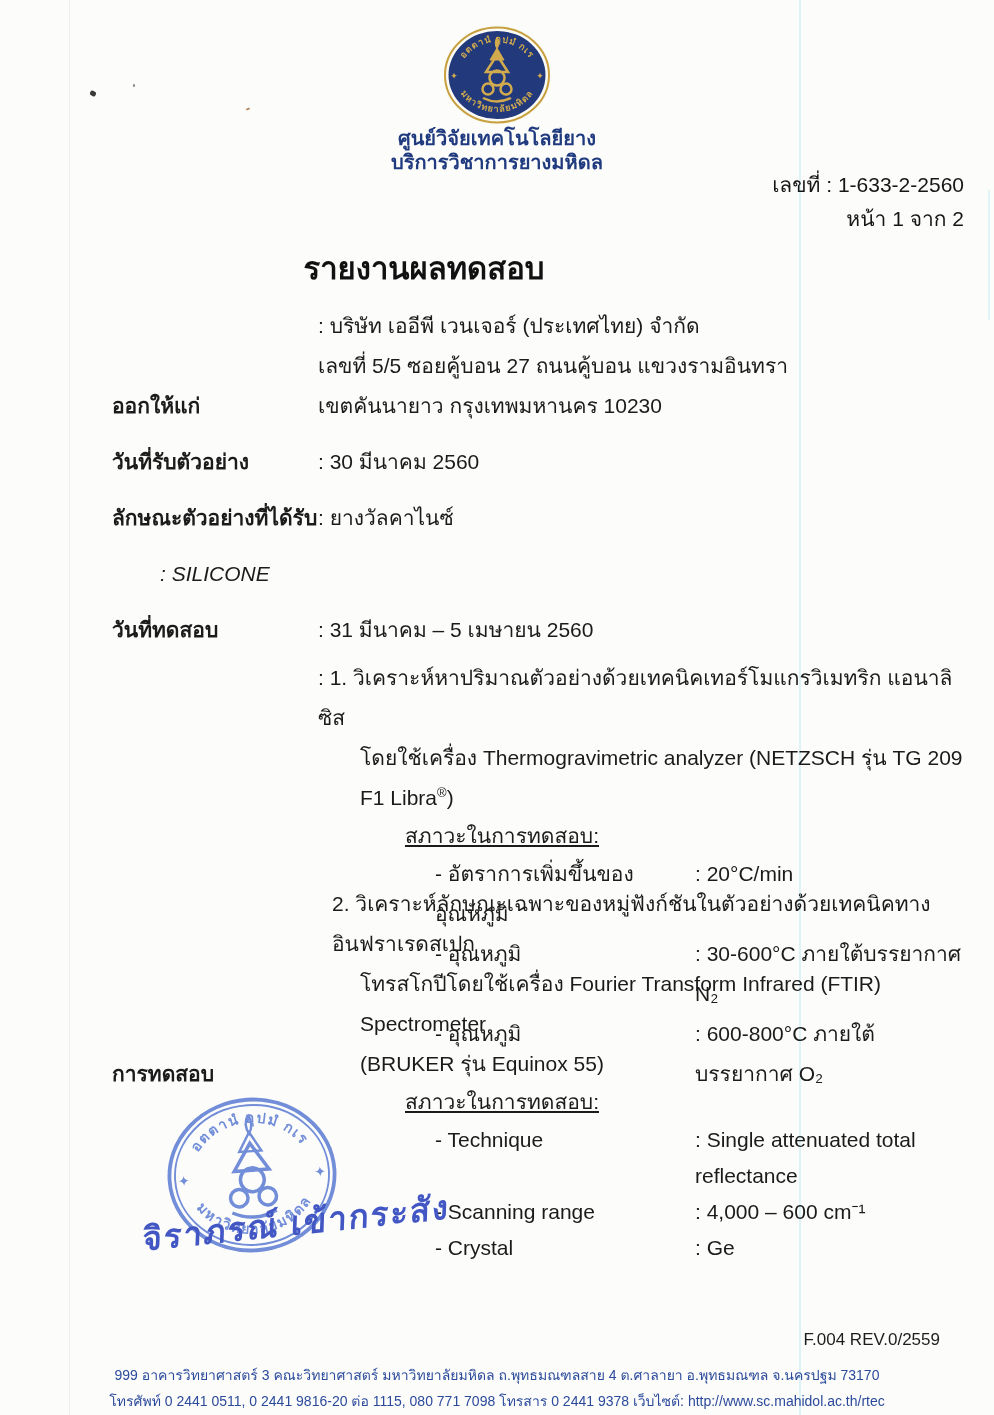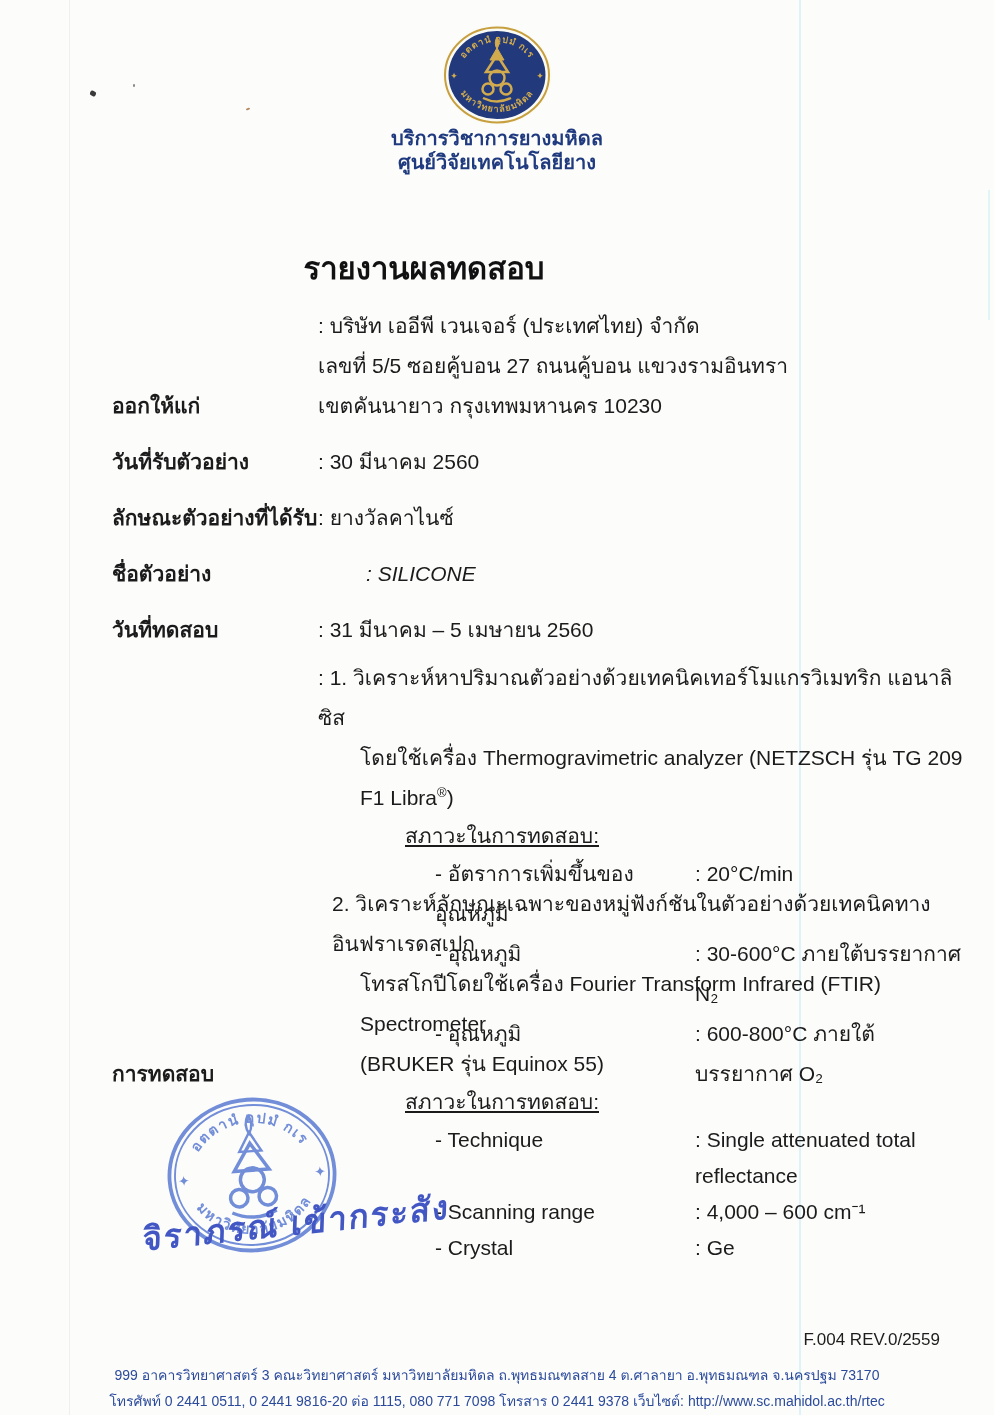--- a/index.html
+++ b/index.html
@@ -101,24 +101,28 @@
       <circle cx="56" cy="54" r="7.5" fill="none" stroke-width="2.5"></circle>
       <circle cx="47" cy="65" r="5.5" fill="none" stroke-width="2.5"></circle>
       <circle cx="65" cy="65" r="5.5" fill="none" stroke-width="2.5"></circle>
       <path d="M42 74 q14 7 28 0" fill="none" stroke-width="2.5"></path>
       <text x="13" y="55" font-size="9" stroke="none" text-anchor="middle">✦</text>
       <text x="99" y="55" font-size="9" stroke="none" text-anchor="middle">✦</text>
     </g>
   </svg>
 
   <div class="org-lines">
+    <div>ศูนย์วิจัยเทคโนโลยียาง</div>
     <div>บริการวิชาการยางมหิดล</div>
-    <div>ศูนย์วิจัยเทคโนโลยียาง</div>
-  </div>
-
+  </div>
+
+  <div class="ref-block">
+    <div>เลขที่ : 1-633-2-2560</div>
+    <div>หน้า 1 จาก 2</div>
+  </div>
 
   <h1 class="title">รายงานผลทดสอบ</h1>
 
   <section class="info">
 
     <div class="row">
       <span class="label">ออกให้แก่</span>
       <span class="val">
         <div>: บริษัท เออีพี เวนเจอร์ (ประเทศไทย) จำกัด</div>
         <div>เลขที่ 5/5 ซอยคู้บอน 27 ถนนคู้บอน แขวงรามอินทรา</div>
@@ -130,21 +134,20 @@
       <span class="label">วันที่รับตัวอย่าง</span>
       <span class="val">: 30 มีนาคม 2560</span>
     </div>
 
     <div class="row single">
       <span class="label">ลักษณะตัวอย่างที่ได้รับ</span>
       <span class="val">: ยางวัลคาไนซ์</span>
     </div>
 
     <div class="row single">
-      <span class="label">ชื่อตัวอย่าง</span>
       <span class="val italic">: SILICONE</span>
     </div>
 
     <div class="row single">
       <span class="label">วันที่ทดสอบ</span>
       <span class="val">: 31 มีนาคม – 5 เมษายน 2560</span>
     </div>
 
     <div class="row tests-row">
       <span class="label">การทดสอบ</span>

